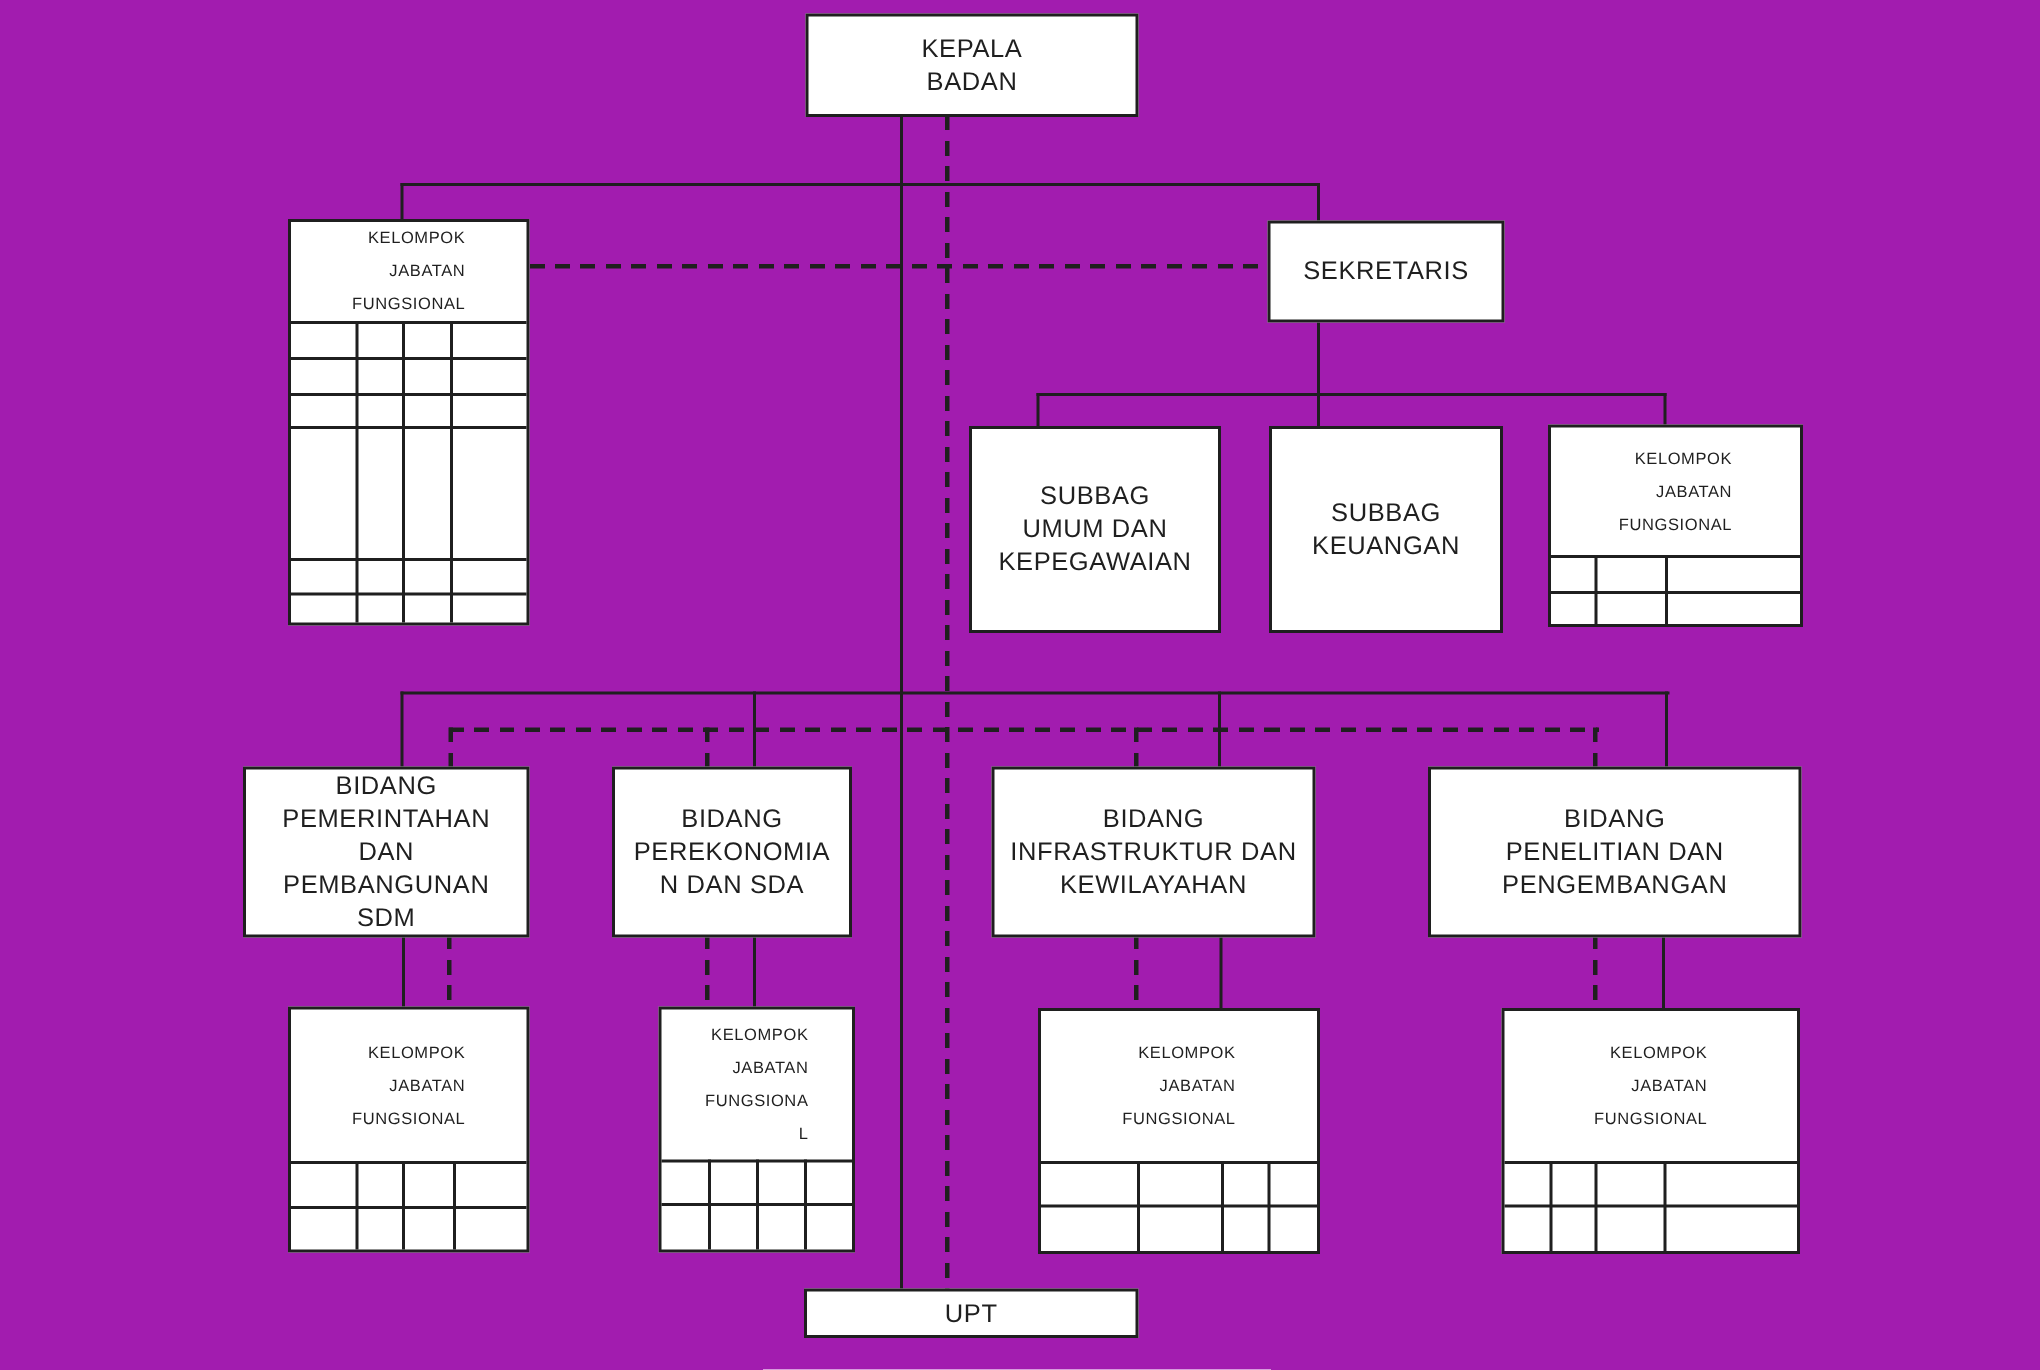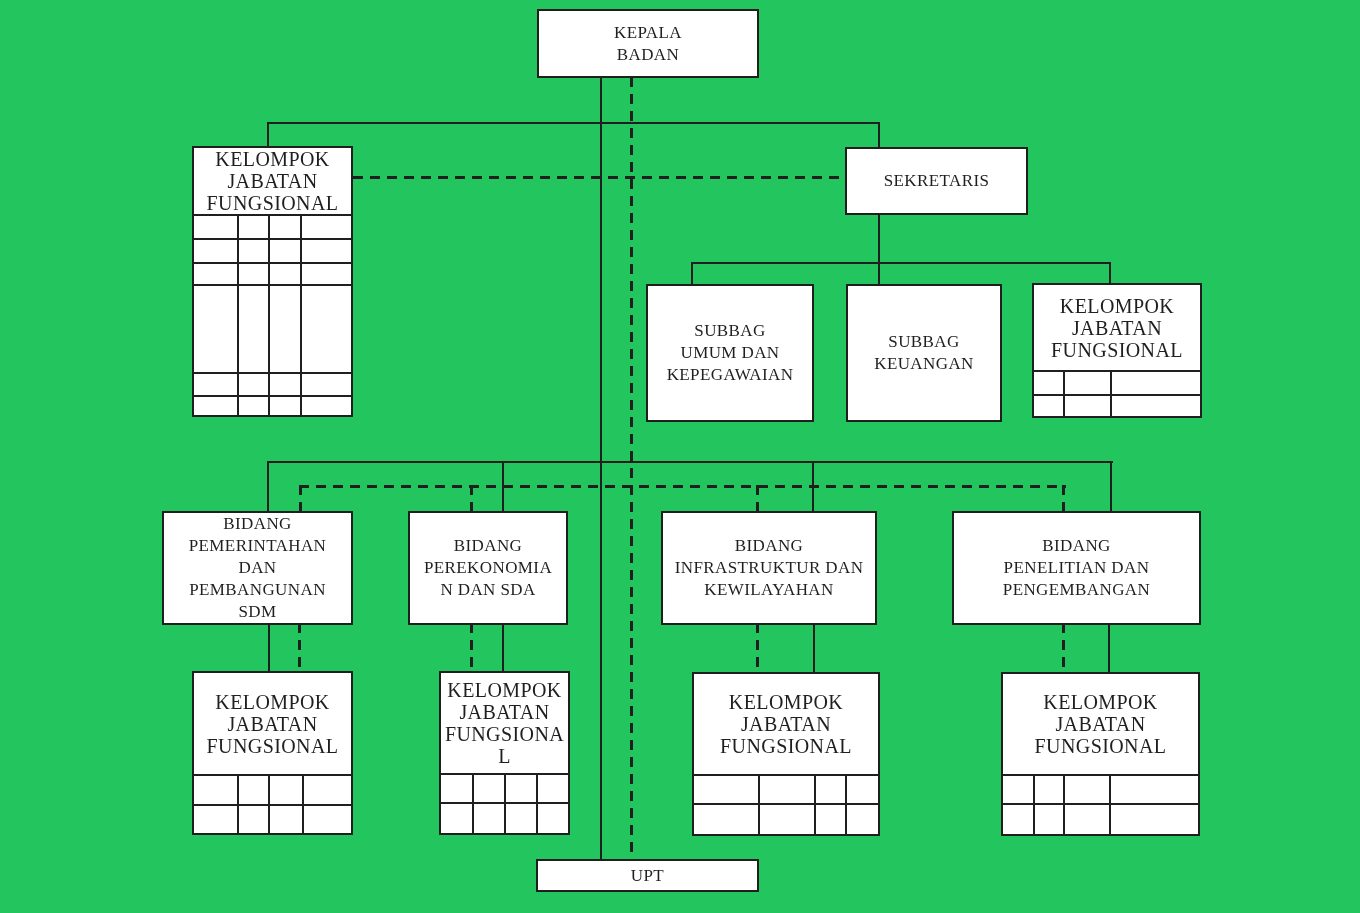--- a/index.html
+++ b/index.html
@@ -1,21 +1,21 @@
 <!DOCTYPE html>
 <html><head>
 <meta charset="utf-8">
 <style>
   html,body{margin:0;padding:0;background:#ffffff;}
   .canvas{
     position:relative;
     width:1360px;
     height:913px;
-    background:#22c55e;
-    font-family:Liberation Serif, serif;
+    background:#a21caf;
+    font-family:Liberation Sans, sans-serif;
     color:#1f1f1f;
     overflow:hidden;
   }
   
   .node{
     position:absolute;
     box-sizing:border-box;
     border:2px solid #1f1f1f;
     background:#ffffff;
     display:flex;
@@ -32,22 +32,22 @@
   
   .node.grid{display:block;padding:0;}
   .gtitle{
     box-sizing:border-box;
     width:100%;
     border-bottom:2px solid #1f1f1f;
     display:flex;
     align-items:center;
     justify-content:center;
     white-space:pre-line;
-    text-align:center;
-    font-size:20px;
+    text-align:right;
+    font-size:11px;
     line-height:22px;
     letter-spacing:0.4px;
   }
   .gl{position:absolute;background:#1f1f1f;}
   
   .ln{position:absolute;background:#1f1f1f;}
   .dh{position:absolute;height:3px;
       background:repeating-linear-gradient(to right,#1f1f1f 0 10px,transparent 10px 17px);}
   .dv{position:absolute;width:3px;
       background:repeating-linear-gradient(to bottom,#1f1f1f 0 10px,transparent 10px 17px);}
@@ -100,21 +100,21 @@
     <div class="gl" style="left:0;top:90px;width:157px;height:2px"></div>
     <div class="gl" style="left:0;top:114px;width:157px;height:2px"></div>
     <div class="gl" style="left:0;top:136px;width:157px;height:2px"></div>
     <div class="gl" style="left:0;top:224px;width:157px;height:2px"></div>
     <div class="gl" style="left:0;top:247px;width:157px;height:2px"></div>
     <div class="gl" style="left:43px;top:66px;width:2px;height:201px"></div>
     <div class="gl" style="left:74px;top:66px;width:2px;height:201px"></div>
     <div class="gl" style="left:106px;top:66px;width:2px;height:201px"></div>
   </div>
 
-  <div class="node" style="left:845px;top:147px;width:183px;height:68px">
+  <div class="node" style="left:845px;top:147px;width:158px;height:68px">
     <div class="lbl">SEKRETARIS</div>
   </div>
 
   <div class="node" style="left:646px;top:284px;width:168px;height:138px">
     <div class="lbl">SUBBAG
 UMUM DAN
 KEPEGAWAIAN</div>
   </div>
 
   <div class="node" style="left:846px;top:284px;width:156px;height:138px">

